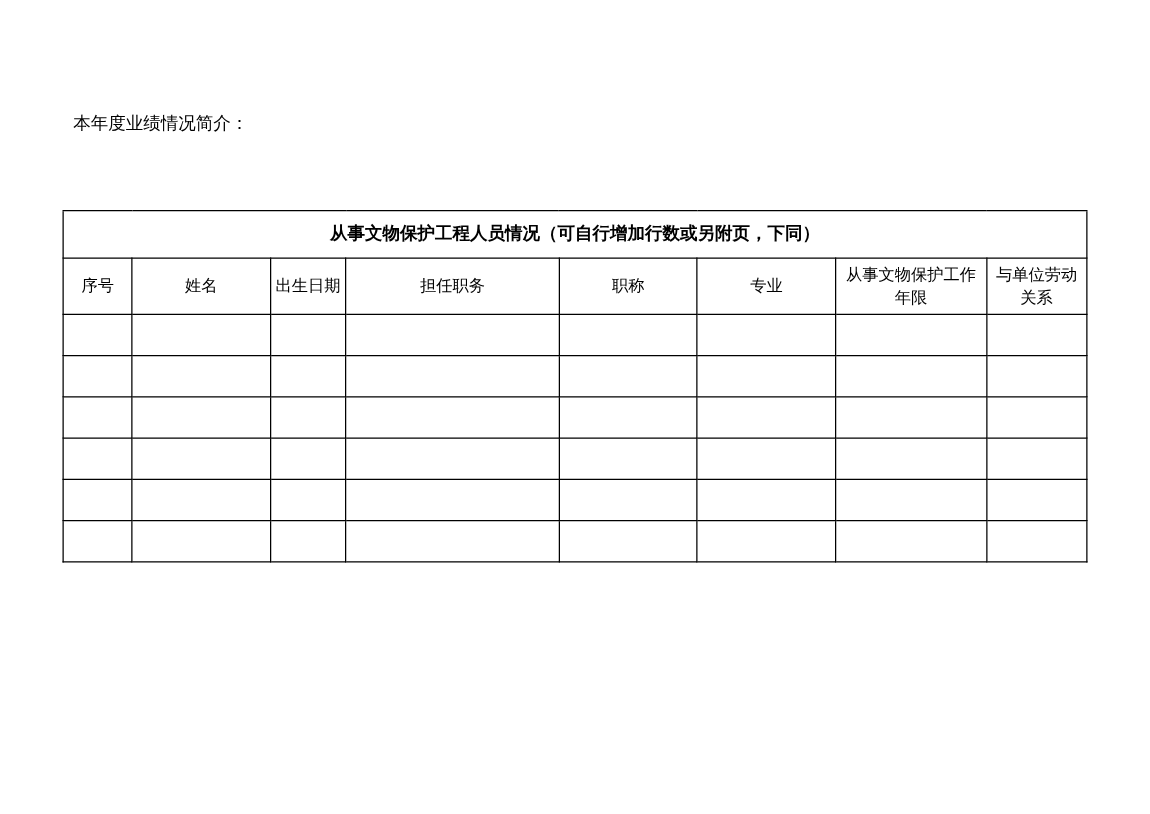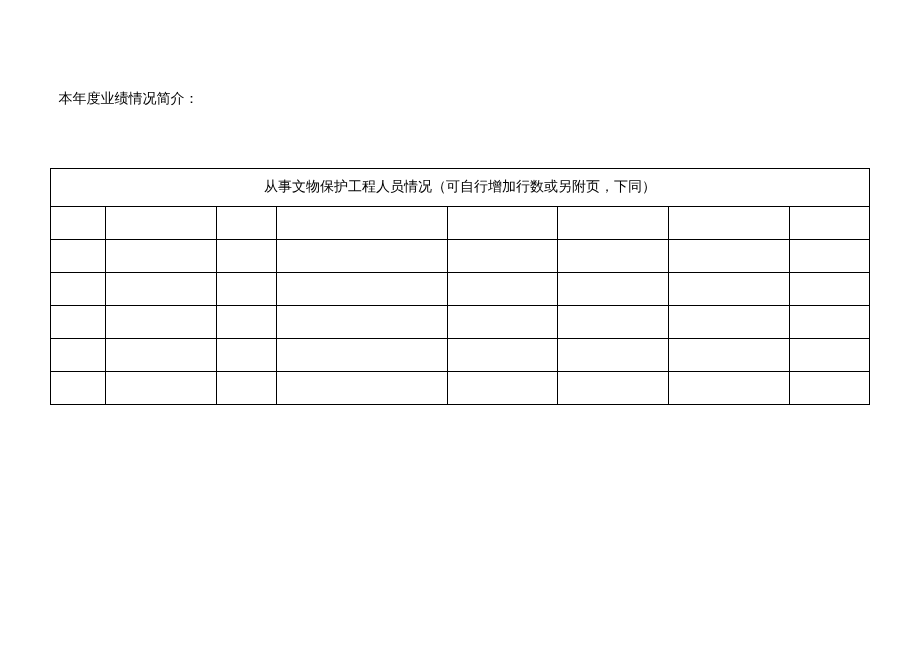--- a/index.html
+++ b/index.html
@@ -43,20 +43,21 @@
     }
     .row-split {
       height: 50px;
     }
     .row-section {
       height: 38px;
     }
     .row-section td {
       text-align: center;
       vertical-align: middle;
+      font-weight: bold;
     }
     .header-row th {
       text-align: center;
       vertical-align: middle;
       font-size: 13px;
       padding: 4px 2px;
     }
     .header-row {
       height: 40px;
     }
@@ -96,20 +97,30 @@
       </td>
     </tr>
 
 
     <tr class="row-section">
       <td colspan="8">
         <span>从事文物保护工程人员情况（可自行增加行数或另附页，下同）</span>
       </td>
     </tr>
 
+    <tr class="header-row">
+      <th>序号</th>
+      <th>姓名</th>
+      <th>出生日期</th>
+      <th>担任职务</th>
+      <th>职称</th>
+      <th>专业</th>
+      <th>从事文物保护工作年限</th>
+      <th>与单位劳动关系</th>
+    </tr>
 
     </tbody>
       <tbody id="data-rows">
         <tr class="data-row">
           <td></td>
           <td></td>
           <td></td>
           <td></td>
           <td></td>
           <td></td>

